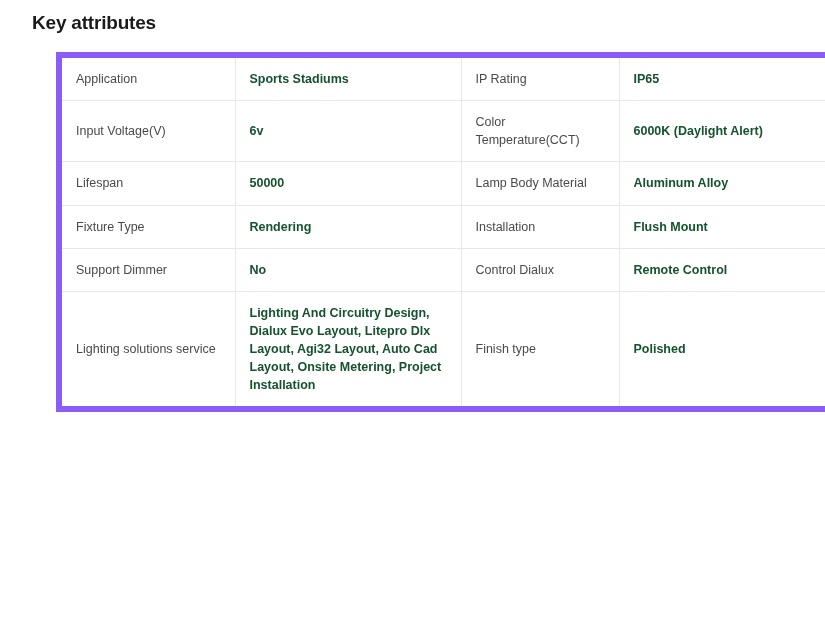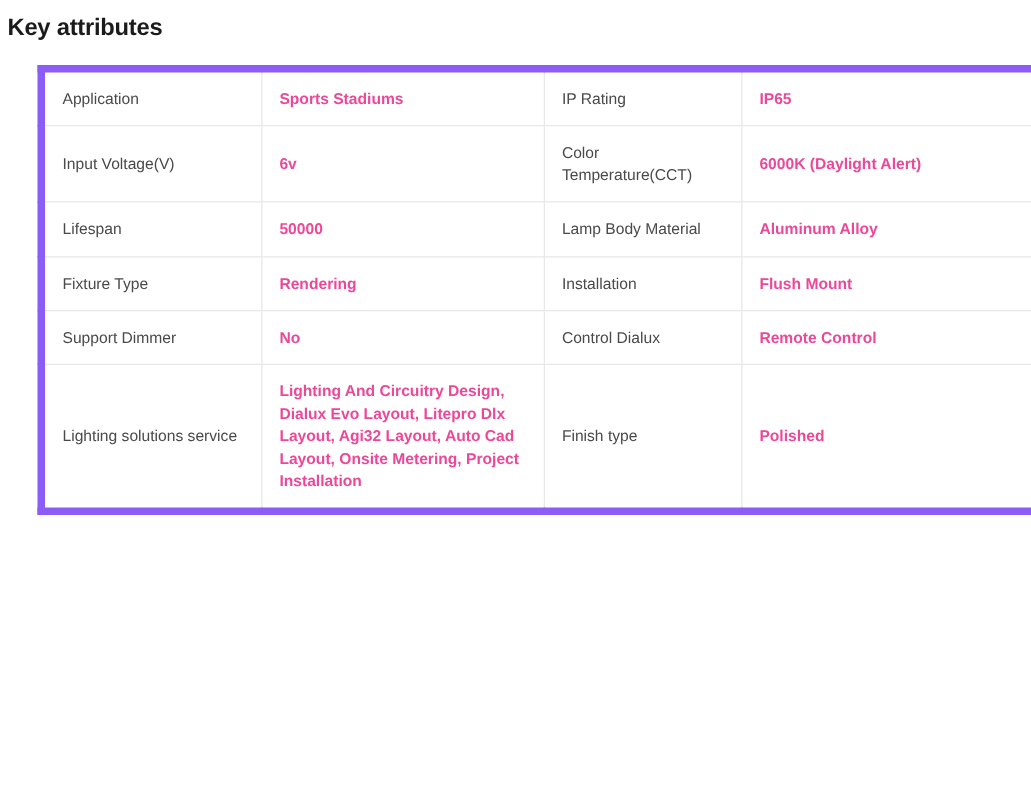--- a/index.html
+++ b/index.html
@@ -10,21 +10,21 @@
   }
   body {
     width: 825px;
     height: 642px;
     font-family: "Liberation Sans", sans-serif;
     color: #222222;
     overflow: hidden;
   }
   .page {
     width: 754px;
-    padding: 0 6px;
+    padding: 0 32px;
   }
   .section-title {
     font-size: 19px;
     font-weight: bold;
     color: #1b1b1b;
     margin: 12px 0 18px 0;
     letter-spacing: -0.2px;
   }
   table.attrs {
     width: 797px;
@@ -39,21 +39,21 @@
     font-size: 12.5px;
     line-height: 1.45;
     vertical-align: middle;
   }
   td.key {
     color: #4a4a4a;
     font-weight: normal;
     background: #ffffff;
   }
   td.val {
-    color: #ec4899;
+    color: #14532d;
     font-weight: bold;
     background: #ffffff;
   }
   col.c1 { width: 176px; }
   col.c2 { width: 226px; }
   col.c3 { width: 158px; }
   col.c4 { width: 237px; }
 </style>
 </head>
 <body>

